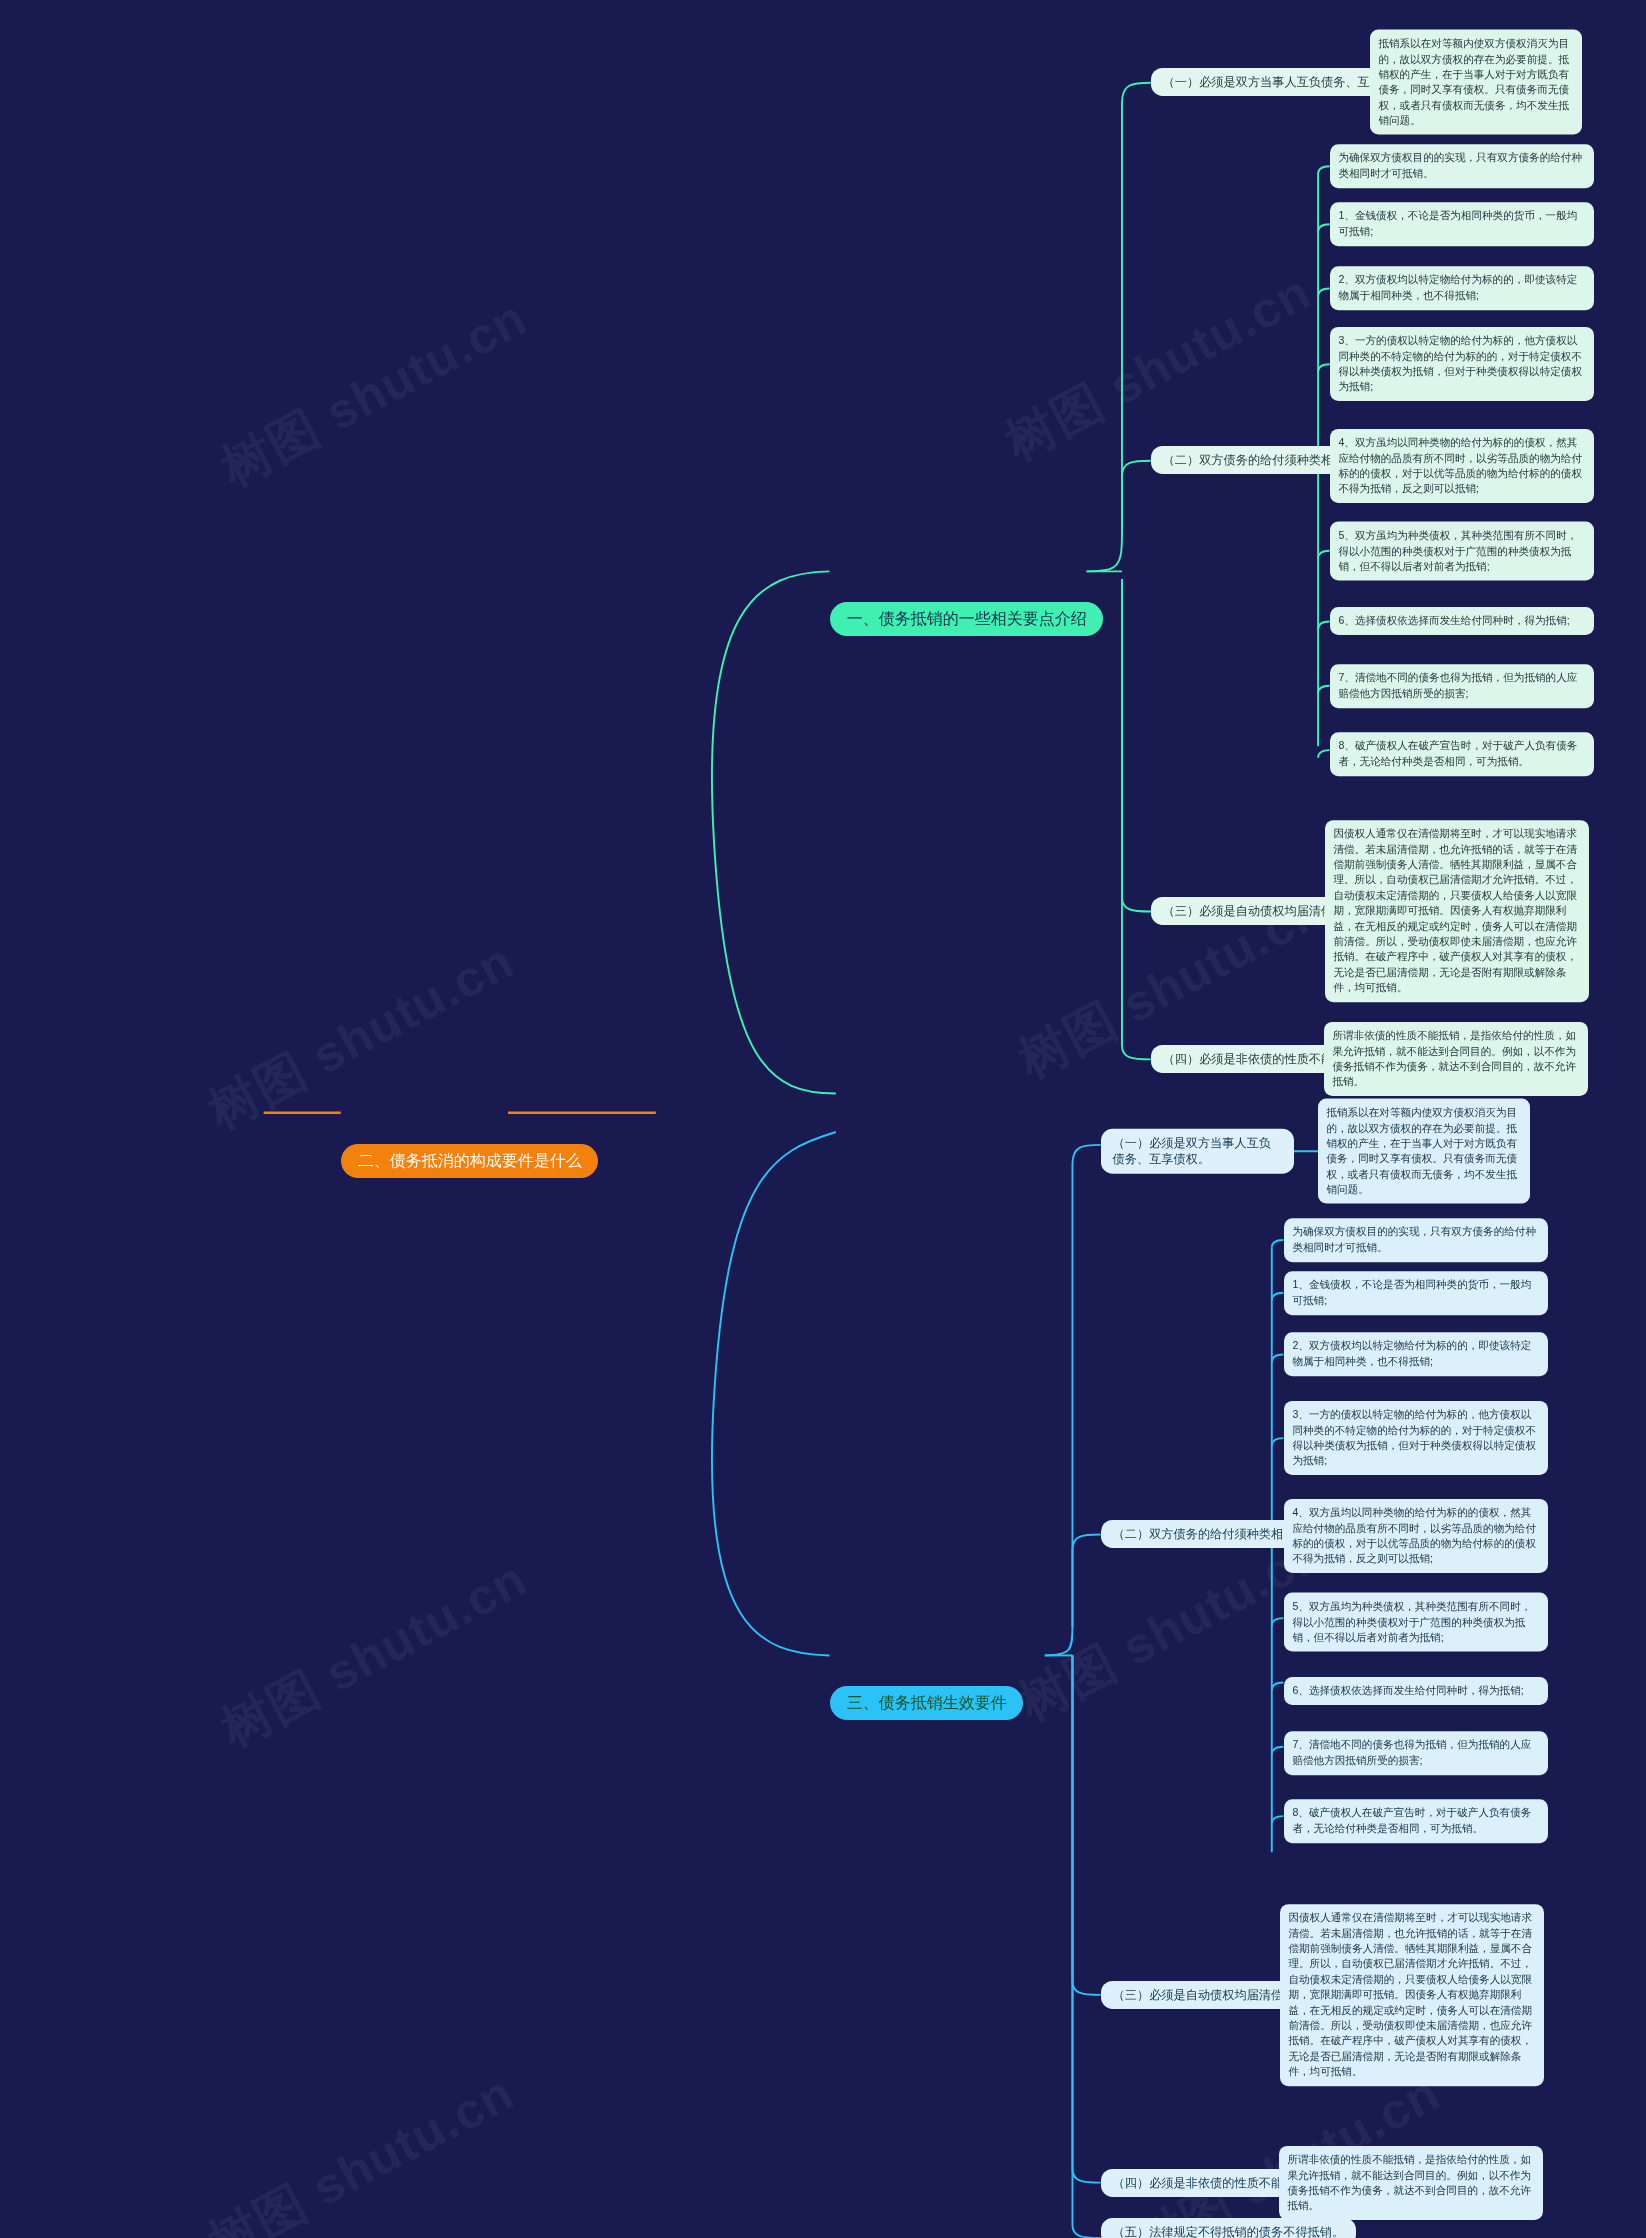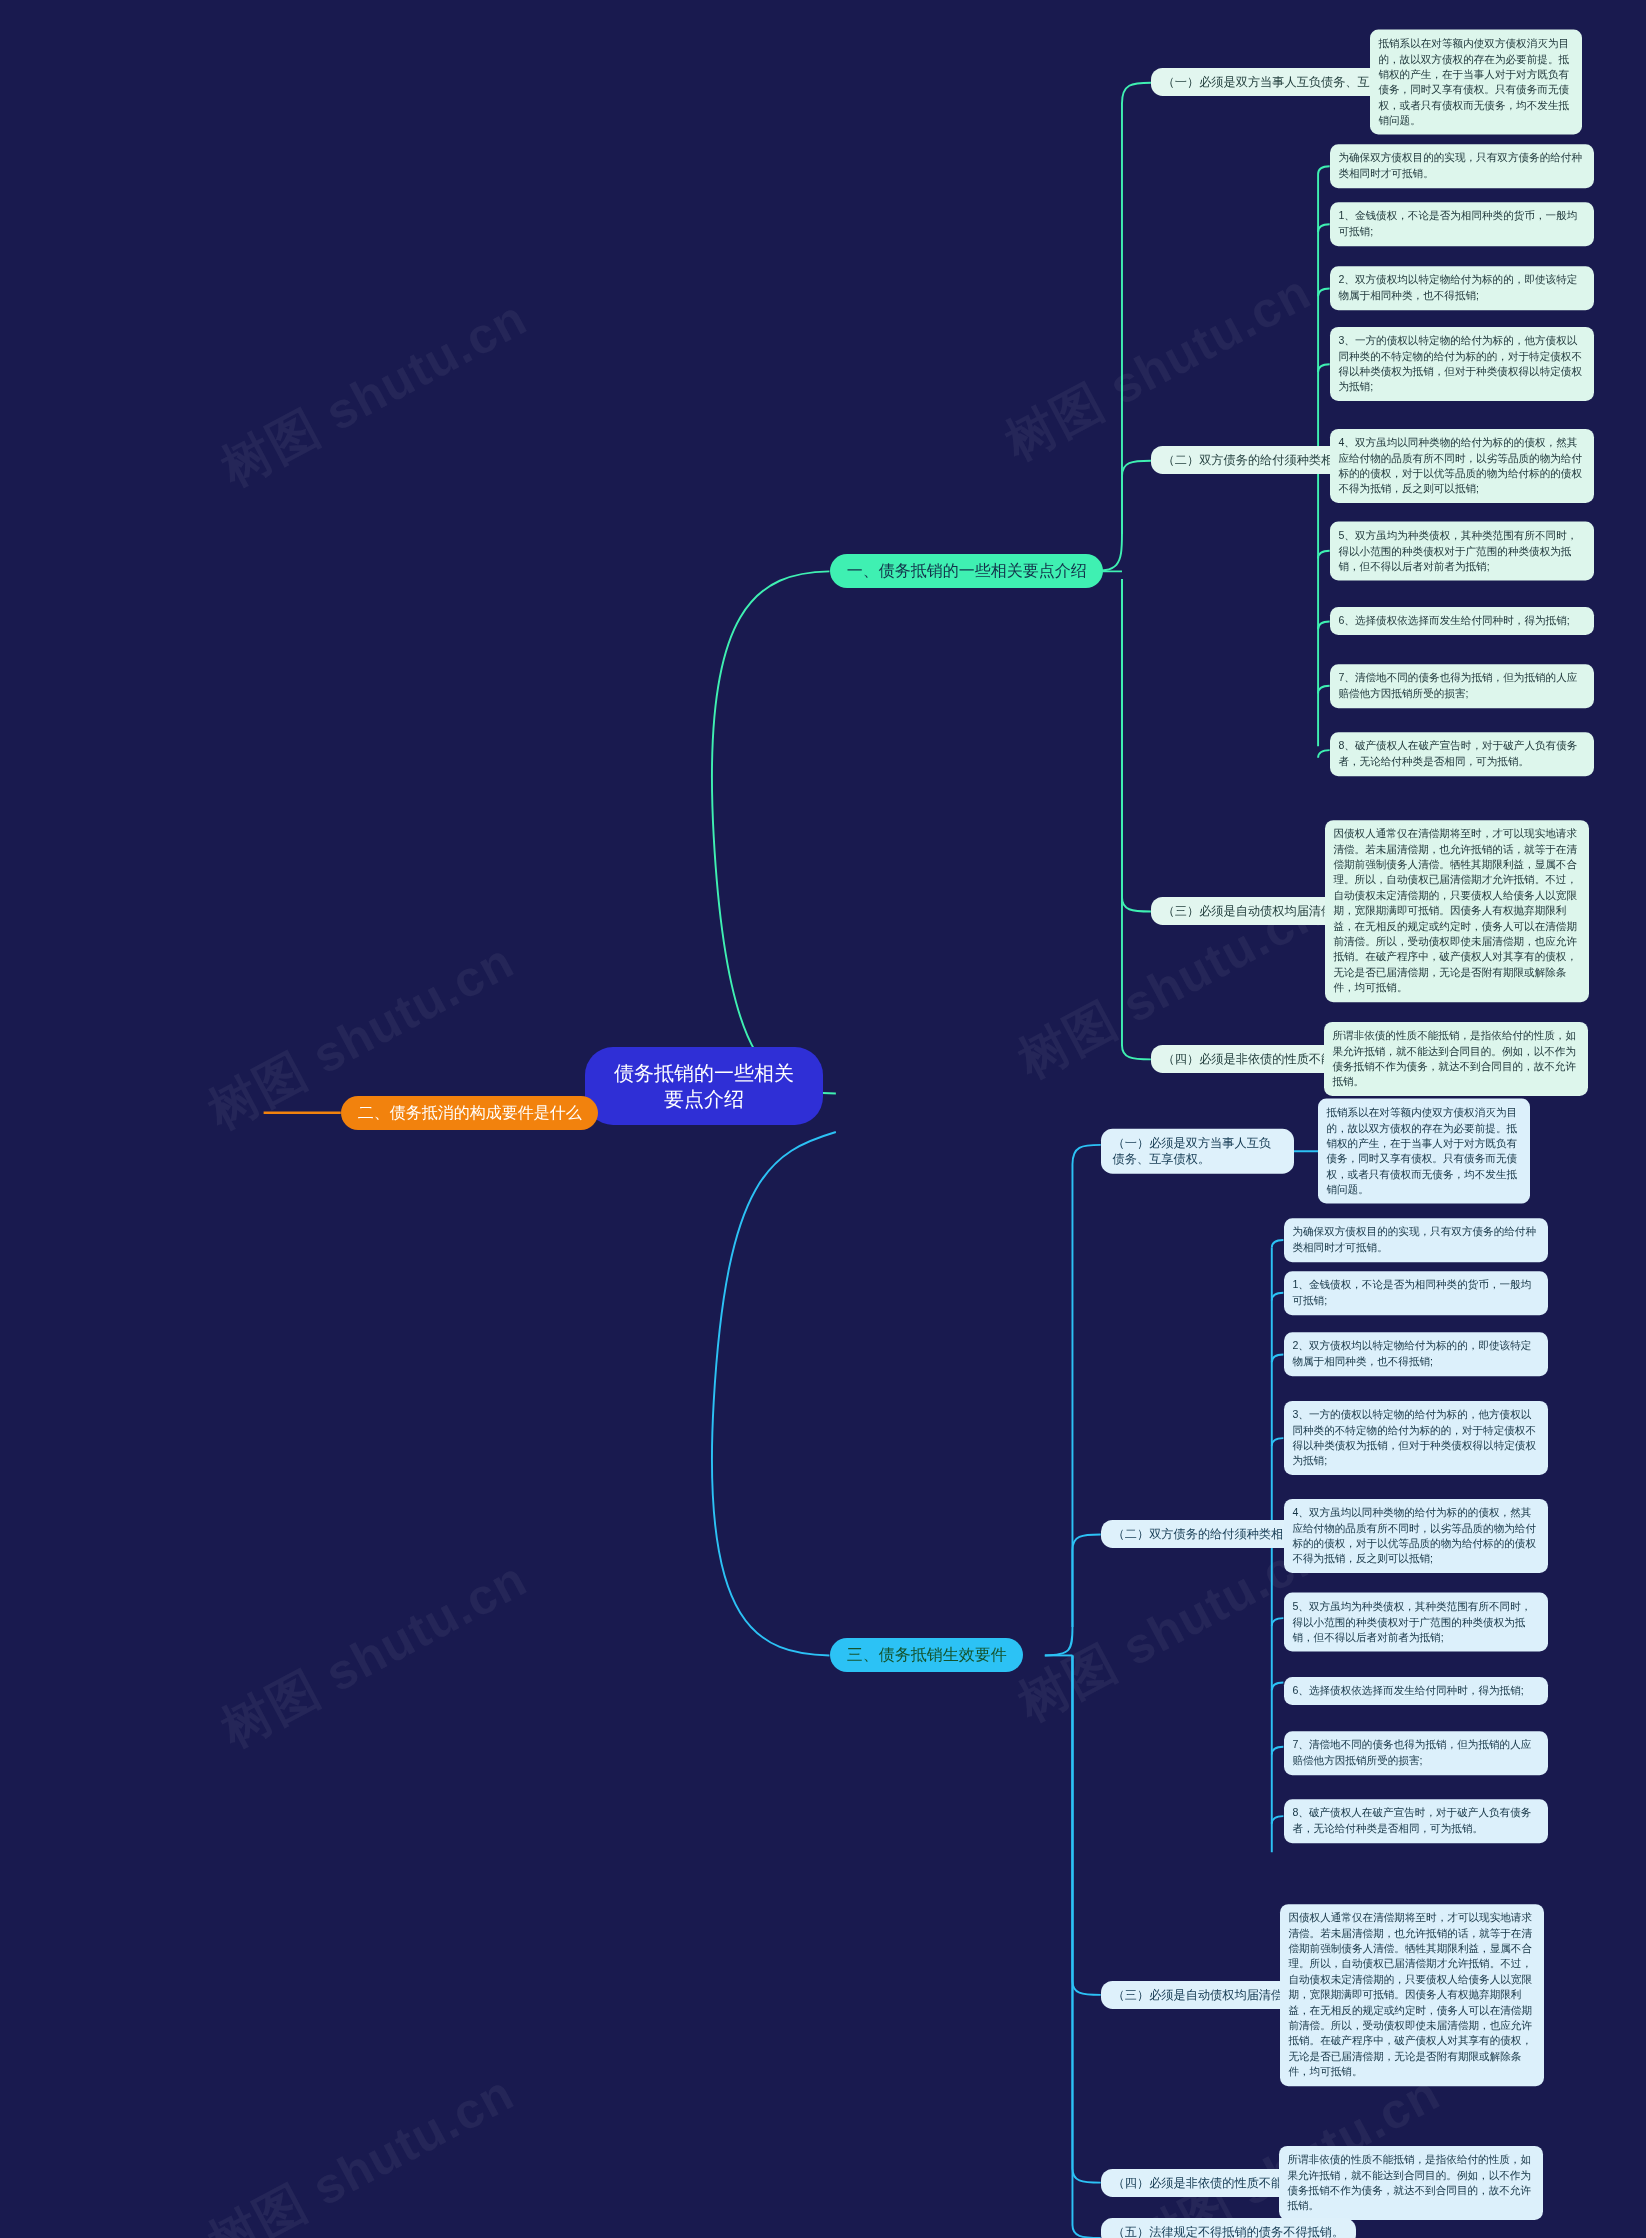--- a/index.html
+++ b/index.html
@@ -31,20 +31,21 @@
     font-size:20px; line-height:1.3; font-weight:400;
     text-align:center; width:238px;
   }
 
   
   .l1 {
     border-radius:22px;
     padding:7px 16.7px;
     font-size:16px; line-height:1.25;
     white-space:nowrap;
+    margin-top:48px;
   }
   .l1.green { background:#3ff0b2; color:#12324a; }
   .l1.orange{ background:#f2820d; color:#ffffff; }
   .l1.blue  { background:#2cc2f5; color:#14532d; }
 
   
   .l2 {
     border-radius:11.6px;
     padding:5.8px 11.6px;
     font-size:12.2px; line-height:1.35;
@@ -137,21 +138,20 @@
       <path d="M1978,2628 C1978,2620 1984,2616 1996,2616" stroke="#2cc2f5"></path>
       <path d="M1978,2728 C1978,2720 1984,2716 1996,2716" stroke="#2cc2f5"></path>
       <path d="M1978,2836 C1978,2828 1984,2824 1996,2824" stroke="#2cc2f5"></path>
 
       <path d="M1940,3102 L1990,3102" stroke="#2cc2f5"></path>
 
       <path d="M1938,3394 L1988,3394" stroke="#2cc2f5"></path>
     </g>
   </svg>
 
-  <div class="node central" style="left:585px; top:1086px; transform:translateY(-50%);">债务抵销的一些相关要点介绍</div>
 
   <div class="node l1 orange" style="left:341px; top:1113px; transform:translateY(-50%);">二、债务抵消的构成要件是什么</div>
 
   <div class="node l1 green" style="left:830px; top:571px; transform:translateY(-50%);">一、债务抵销的一些相关要点介绍</div>
 
   <div class="node l2 green" style="left:1151px; top:82px; transform:translateY(-50%);">（一）必须是双方当事人互负债务、互享债权</div>
   <div class="node leaf green w330" style="left:1370px; top:82px; transform:translateY(-50%);">抵销系以在对等额内使双方债权消灭为目的，故以双方债权的存在为必要前提。抵销权的产生，在于当事人对于对方既负有债务，同时又享有债权。只有债务而无债权，或者只有债权而无债务，均不发生抵销问题。</div>
 
   <div class="node l2 green" style="left:1151px; top:460px; transform:translateY(-50%);">（二）双方债务的给付须种类相同</div>
   <div class="node leaf green w345" style="left:1330px; top:166px; transform:translateY(-50%);">为确保双方债权目的的实现，只有双方债务的给付种类相同时才可抵销。</div>

